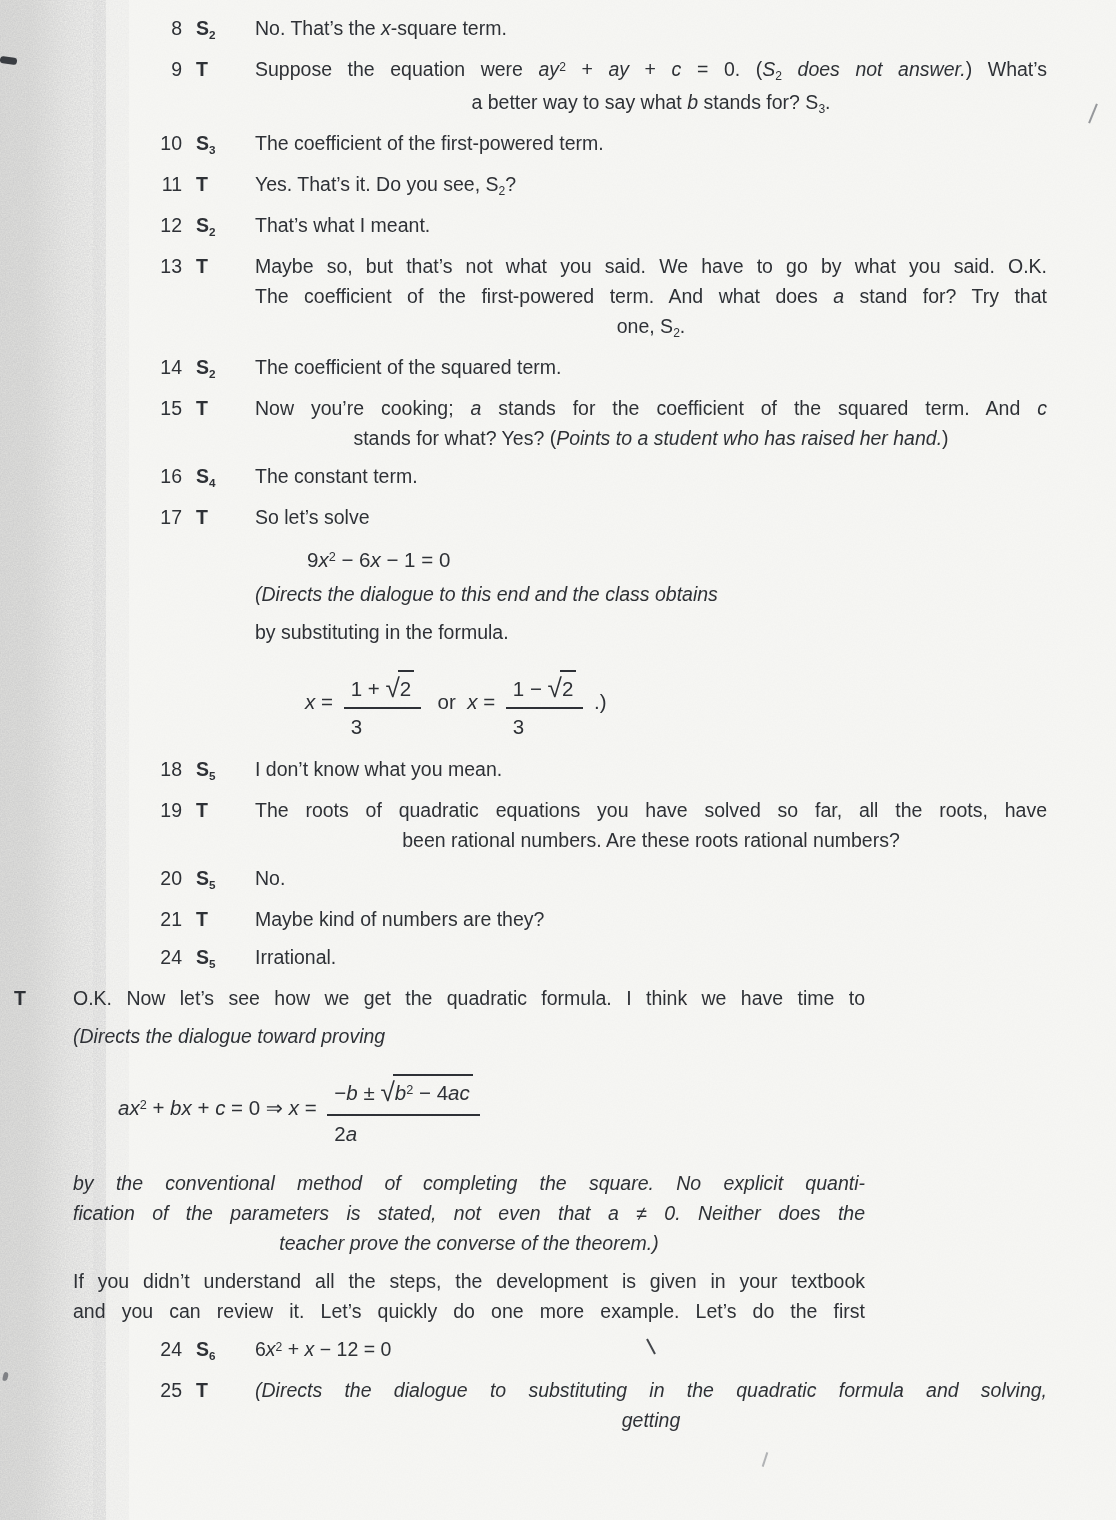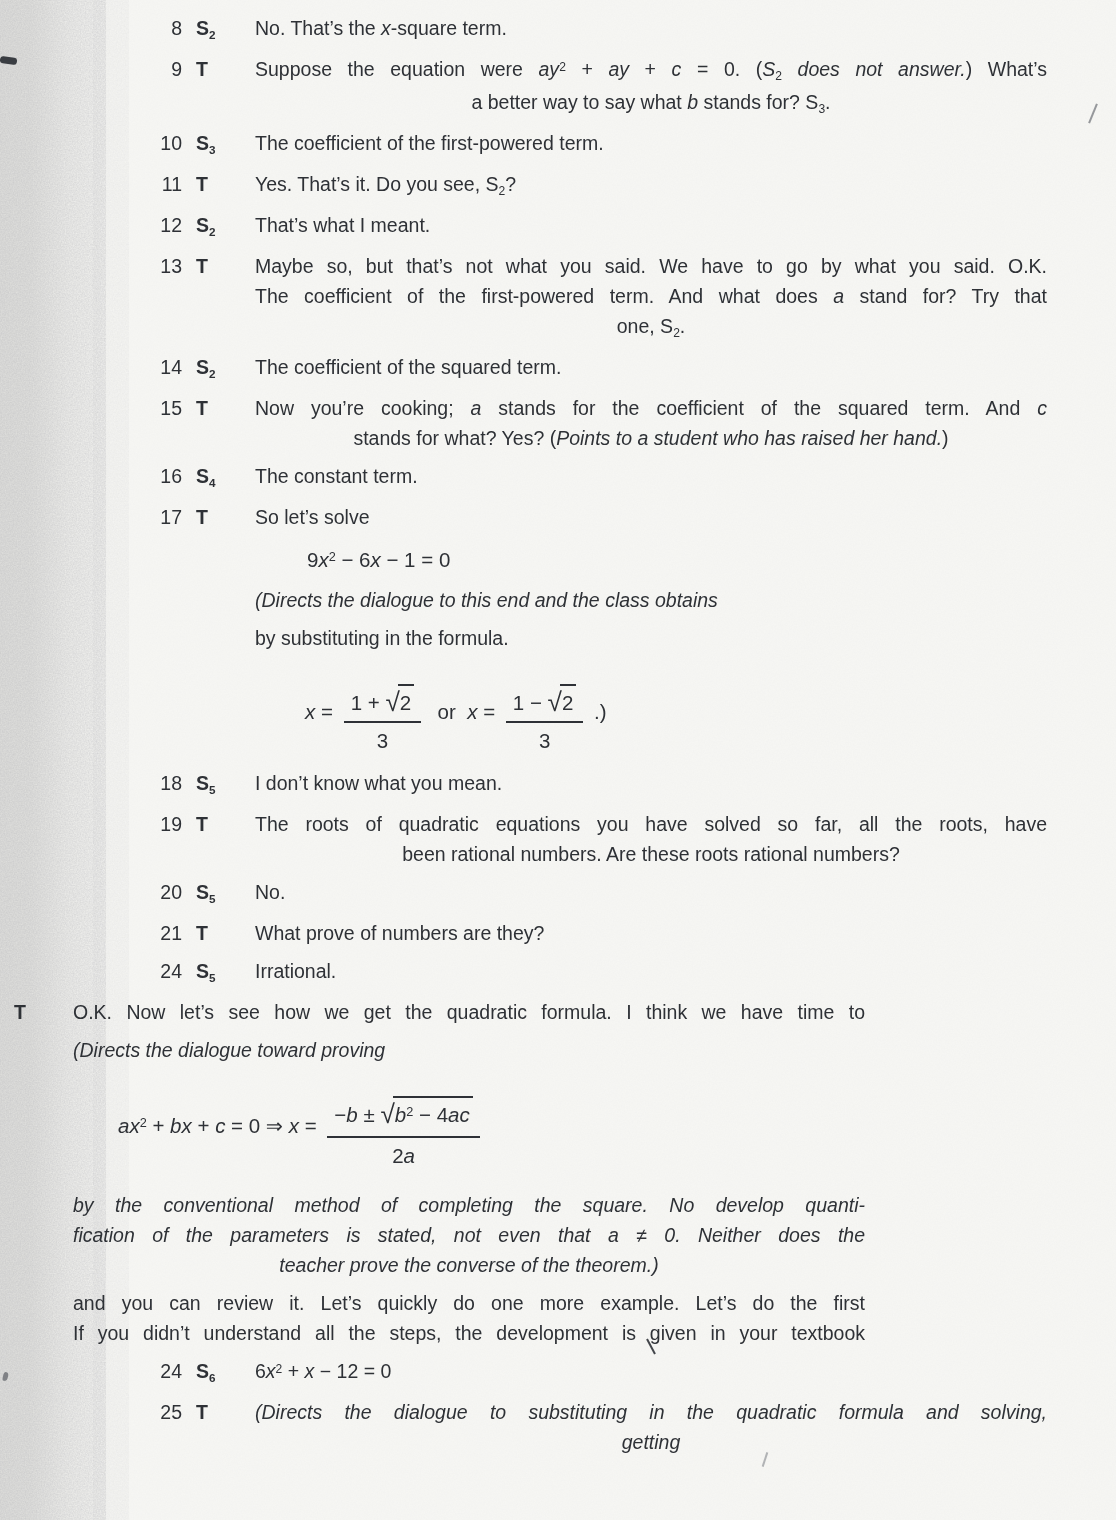--- a/index.html
+++ b/index.html
@@ -16,29 +16,29 @@
     background:linear-gradient(90deg, rgba(165,165,162,0.28) 0%, rgba(185,185,182,0.34) 28%,
                rgba(205,205,202,0.18) 62%, rgba(220,220,218,0.0) 100%);
   }
   .content{position:absolute;left:0;top:0;width:1116px;padding-top:13px;z-index:2;}
   .row{display:flex;margin-bottom:8px;}
   .col-num{flex:none;width:182px;text-align:right;}
   .col-spk{flex:none;width:73px;padding-left:14px;box-sizing:border-box;font-weight:bold;}
   .col-text{flex:none;width:792px;text-align:justify;}
   .p{margin:0 0 8px 0;}
   .p:last-child{margin-bottom:0;}
-  .p-display{margin-top:13px;margin-bottom:7px;text-align:left;font-size:20.5px;}
+  .p-display{margin-top:13px;margin-bottom:1px;text-align:left;font-size:20.5px;}
   .p-fracline{margin-top:15px;margin-bottom:15px;}
   .line-j{text-align:justify;text-align-last:justify;}
   .line-l{text-align:center;text-align-last:auto;}
   .i{font-style:italic;}
   .sup{font-size:0.62em;position:relative;top:-0.45em;}
   .sb{font-size:0.62em;position:relative;top:0.3em;}
   .spk-sub{font-size:0.6em;position:relative;top:0.32em;font-weight:bold;}
-  .frac{display:inline-block;vertical-align:middle;text-align:center;margin:16px 5px 4px 5px;}
+  .frac{display:inline-block;vertical-align:middle;text-align:left;margin:8px 5px 4px 5px;}
   .frac .fn{display:block;padding:0 7px 3px 7px;}
   .frac .fd{display:block;border-top:2px solid var(--ink);padding:3px 7px 0 7px;}
   .sqrt{white-space:nowrap;}
   .sqrt .rsym{font-size:1.28em;position:relative;top:1px;margin-right:-2px;}
   .sqrt .rcnd{display:inline-block;border-top:2px solid var(--ink);padding:2px 3px 0 2px;}
   .mark{position:absolute;z-index:3;pointer-events:none;}
   .mark-dash{left:0;top:57px;width:17px;height:7px;background:#3a3d42;border-radius:3px;transform:rotate(8deg);}
   .mark-slash-tr{left:1092px;top:103px;width:2px;height:21px;background:#75787d;transform:rotate(22deg);opacity:.75;}
   .mark-backslash{left:650px;top:1338px;width:2px;height:17px;background:#43464b;transform:rotate(-28deg);}
   .mark-comma{left:3px;top:1372px;width:5px;height:9px;background:#6a6d72;border-radius:40% 60% 60% 40%;transform:rotate(14deg);opacity:.8;}
@@ -174,46 +174,46 @@
         <div class="col-num">20</div>
         <div class="col-spk"><span>S</span><span class="spk-sub">5</span></div>
         <div class="col-text">
           <div class="p"><span>No.</span></div>
         </div>
       </div>
       <div class="row">
         <div class="col-num">21</div>
         <div class="col-spk"><span>T</span></div>
         <div class="col-text">
-          <div class="p"><span>What prove of numbers are they?</span></div>
+          <div class="p"><span>Maybe kind of numbers are they?</span></div>
         </div>
       </div>
       <div class="row">
         <div class="col-num">24</div>
         <div class="col-spk"><span>S</span><span class="spk-sub">5</span></div>
         <div class="col-text">
           <div class="p"><span>Irrational.</span></div>
         </div>
       </div>
       <div class="row">
         <div class="col-spk"><span>T</span></div>
         <div class="col-text">
           <div class="p">
             <div class="line-j"><span>O.K. Now let’s see how we get the quadratic formula. I think we have time to</span></div>
           </div>
           <div class="p"><span class="i ">(Directs the dialogue toward proving</span></div>
           <div class="p p-display p-fracline" style="margin-left: 45px;"><span class="i ">ax</span><span class="sup ">2</span><span>&nbsp;+&nbsp;</span><span class="i ">bx</span><span>&nbsp;+&nbsp;</span><span class="i ">c</span><span>&nbsp;=&nbsp;0&nbsp;⇒&nbsp;</span><span class="i ">x</span><span>&nbsp;=&nbsp;</span><span class="frac"><span class="fn"><span>−</span><span class="i ">b</span><span>&nbsp;±&nbsp;</span><span class="sqrt"><span class="rsym">√</span><span class="rcnd"><span class="i ">b</span><span class="sup ">2</span><span>&nbsp;−&nbsp;4</span><span class="i ">ac</span></span></span></span><span class="fd"><span>2</span><span class="i ">a</span></span></span></div>
           <div class="p">
-            <div class="line-j"><span class="i ">by the conventional method of completing the square. No develop quanti-</span></div>
+            <div class="line-j"><span class="i ">by the conventional method of completing the square. No explicit quanti-</span></div>
             <div class="line-j"><span class="i ">fication of the parameters is stated, not even that </span><span class="i ">a</span><span class="i "> ≠ 0. Neither does the</span></div>
             <div class="line-l"><span class="i ">teacher prove the converse of the theorem.)</span></div>
           </div>
           <div class="p">
+            <div class="line-j"><span>If you didn’t understand all the steps, the development is given in your textbook</span></div>
             <div class="line-j"><span>and you can review it. Let’s quickly do one more example. Let’s do the first</span></div>
-            <div class="line-j"><span>If you didn’t understand all the steps, the development is given in your textbook</span></div>
           </div>
         </div>
       </div>
       <div class="row">
         <div class="col-num">24</div>
         <div class="col-spk"><span>S</span><span class="spk-sub">6</span></div>
         <div class="col-text">
           <div class="p"><span>6</span><span class="i ">x</span><span class="sup ">2</span><span> + </span><span class="i ">x</span><span> − 12 = 0</span></div>
         </div>
       </div>

